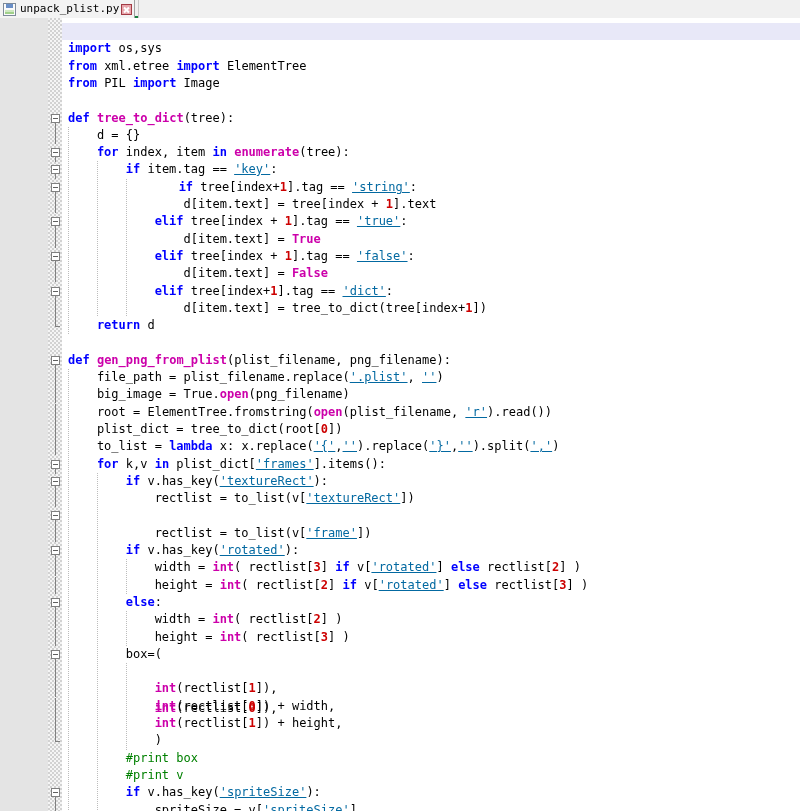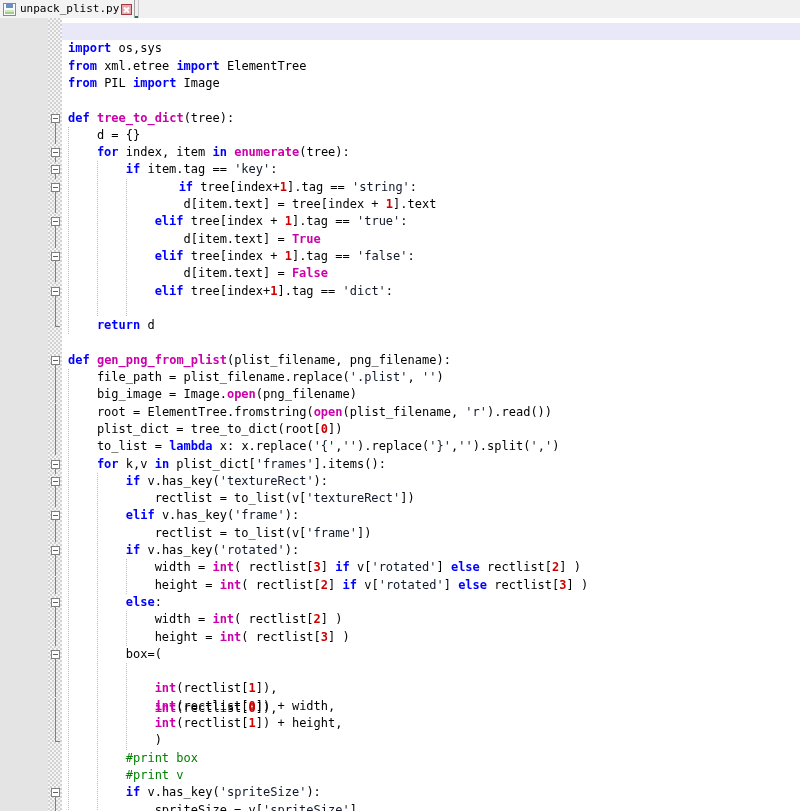--- a/index.html
+++ b/index.html
@@ -95,21 +95,21 @@
   
   .guide{
     position:absolute;width:1px;
     background-image:linear-gradient(to bottom,#bcbcbc 50%,transparent 50%);
     background-size:1px 2px;
   }
 
   
   .kw {color:#0000ff;font-weight:bold;}
   .fn {color:#cc00aa;font-weight:bold;}
-  .str{color:#0f172a;}
+  .str{color:#0369a1;text-decoration:underline;}
   .num{color:#cc0000;font-weight:bold;}
   .cmt{color:#008000;}
   .op {color:#000000;}
   .id {color:#000000;}
 </style>
 </head>
 <body>
 
 <div id="tabbar">
   <div id="tab">
@@ -140,32 +140,32 @@
       <div class="codeline" style="top: 109px; left: 34.88px;"><span class="id">d = {}</span></div>
       <div class="codeline" style="top: 126px; left: 34.88px;"><span class="kw">for</span><span class="id"> index, item </span><span class="kw">in</span><span class="id"> </span><span class="fn">enumerate</span><span class="op">(tree):</span></div>
       <div class="codeline" style="top: 143px; left: 63.76px;"><span class="kw">if</span><span class="id"> item.tag == </span><span class="str">'key'</span><span class="op">:</span></div>
       <div class="codeline" style="top: 161px; left: 92.64px; margin-left: 24px;"><span class="kw">if</span><span class="id"> tree[index+</span><span class="num">1</span><span class="id">].tag == </span><span class="str">'string'</span><span class="op">:</span></div>
       <div class="codeline" style="top: 178px; left: 121.52px;"><span class="id">d[item.text] = tree[index + </span><span class="num">1</span><span class="id">].text</span></div>
       <div class="codeline" style="top: 195px; left: 92.64px;"><span class="kw">elif</span><span class="id"> tree[index + </span><span class="num">1</span><span class="id">].tag == </span><span class="str">'true'</span><span class="op">:</span></div>
       <div class="codeline" style="top: 213px; left: 121.52px;"><span class="id">d[item.text] = </span><span class="fn">True</span></div>
       <div class="codeline" style="top: 230px; left: 92.64px; text-align: center;"><span class="kw">elif</span><span class="id"> tree[index + </span><span class="num">1</span><span class="id">].tag == </span><span class="str">'false'</span><span class="op">:</span></div>
       <div class="codeline" style="top: 247px; left: 121.52px;"><span class="id">d[item.text] = </span><span class="fn">False</span></div>
       <div class="codeline" style="top: 265px; left: 92.64px;"><span class="kw">elif</span><span class="id"> tree[index+</span><span class="num">1</span><span class="id">].tag == </span><span class="str">'dict'</span><span class="op">:</span></div>
+      <div class="codeline" style="top: 282px; left: 121.52px;"><span class="id">d[item.text] = tree_to_dict(tree[index+</span><span class="num">1</span><span class="id">])</span></div>
       <div class="codeline" style="top: 299px; left: 34.88px;"><span class="kw">return</span><span class="id"> d</span></div>
       <div class="codeline" style="top: 316px; left: 6px;"></div>
       <div class="codeline" style="top: 334px; left: 6px;"><span class="kw">def</span><span class="id"> </span><span class="fn">gen_png_from_plist</span><span class="op">(plist_filename, png_filename):</span></div>
       <div class="codeline" style="top: 351px; left: 34.88px;"><span class="id">file_path = plist_filename.replace(</span><span class="str">'.plist'</span><span class="id">, </span><span class="str">''</span><span class="id">)</span></div>
-      <div class="codeline" style="top: 368px; left: 34.88px;"><span class="id">big_image = Image.</span><span class="fn">open</span><span class="op">(png_filename)</span></div>
+      <div class="codeline" style="top: 368px; left: 34.88px;"><span class="id">big_image = True.</span><span class="fn">open</span><span class="op">(png_filename)</span></div>
       <div class="codeline" style="top: 386px; left: 34.88px;"><span class="id">root = ElementTree.fromstring(</span><span class="fn">open</span><span class="op">(plist_filename, </span><span class="str">'r'</span><span class="op">).read())</span></div>
       <div class="codeline" style="top: 403px; left: 34.88px;"><span class="id">plist_dict = tree_to_dict(root[</span><span class="num">0</span><span class="id">])</span></div>
       <div class="codeline" style="top: 420px; left: 34.88px;"><span class="id">to_list = </span><span class="kw">lambda</span><span class="id"> x: x.replace(</span><span class="str">'{'</span><span class="id">,</span><span class="str">''</span><span class="id">).replace(</span><span class="str">'}'</span><span class="id">,</span><span class="str">''</span><span class="id">).split(</span><span class="str">','</span><span class="id">)</span></div>
       <div class="codeline" style="top: 438px; left: 34.88px;"><span class="kw">for</span><span class="id"> k,v </span><span class="kw">in</span><span class="id"> plist_dict[</span><span class="str">'frames'</span><span class="id">].items():</span></div>
       <div class="codeline" style="top: 455px; left: 63.76px;"><span class="kw">if</span><span class="id"> v.has_key(</span><span class="str">'textureRect'</span><span class="op">):</span></div>
       <div class="codeline" style="top: 472px; left: 92.64px;"><span class="id">rectlist = to_list(v[</span><span class="str">'textureRect'</span><span class="id">])</span></div>
-      <div class="codeline" style="top: 489px; left: 63.76px;"><span class="kw">elif</span><span class="id"> v.has_key(</span><span class="str">'frame'</span><span class="op">):</span></div>
       <div class="codeline" style="top: 507px; left: 92.64px;"><span class="id">rectlist = to_list(v[</span><span class="str">'frame'</span><span class="id">])</span></div>
       <div class="codeline" style="top: 524px; left: 63.76px;"><span class="kw">if</span><span class="id"> v.has_key(</span><span class="str">'rotated'</span><span class="op">):</span></div>
       <div class="codeline" style="top: 541px; left: 92.64px;"><span class="id">width = </span><span class="fn">int</span><span class="op">( rectlist[</span><span class="num">3</span><span class="op">] </span><span class="kw">if</span><span class="op"> v[</span><span class="str">'rotated'</span><span class="op">] </span><span class="kw">else</span><span class="op"> rectlist[</span><span class="num">2</span><span class="op">] )</span></div>
       <div class="codeline" style="top: 559px; left: 92.64px;"><span class="id">height = </span><span class="fn">int</span><span class="op">( rectlist[</span><span class="num">2</span><span class="op">] </span><span class="kw">if</span><span class="op"> v[</span><span class="str">'rotated'</span><span class="op">] </span><span class="kw">else</span><span class="op"> rectlist[</span><span class="num">3</span><span class="op">] )</span></div>
       <div class="codeline" style="top: 576px; left: 63.76px;"><span class="kw">else</span><span class="op">:</span></div>
       <div class="codeline" style="top: 593px; left: 92.64px;"><span class="id">width = </span><span class="fn">int</span><span class="op">( rectlist[</span><span class="num">2</span><span class="op">] )</span></div>
       <div class="codeline" style="top: 611px; left: 92.64px;"><span class="id">height = </span><span class="fn">int</span><span class="op">( rectlist[</span><span class="num">3</span><span class="op">] )</span></div>
       <div class="codeline" style="top: 628px; left: 63.76px;"><span class="id">box=(</span></div>
       <div class="codeline" style="top: 682px; left: 92.64px;"><span class="fn">int</span><span class="op">(rectlist[</span><span class="num">0</span><span class="op">]),</span></div>
       <div class="codeline" style="top: 662px; left: 92.64px;"><span class="fn">int</span><span class="op">(rectlist[</span><span class="num">1</span><span class="op">]),</span></div>

